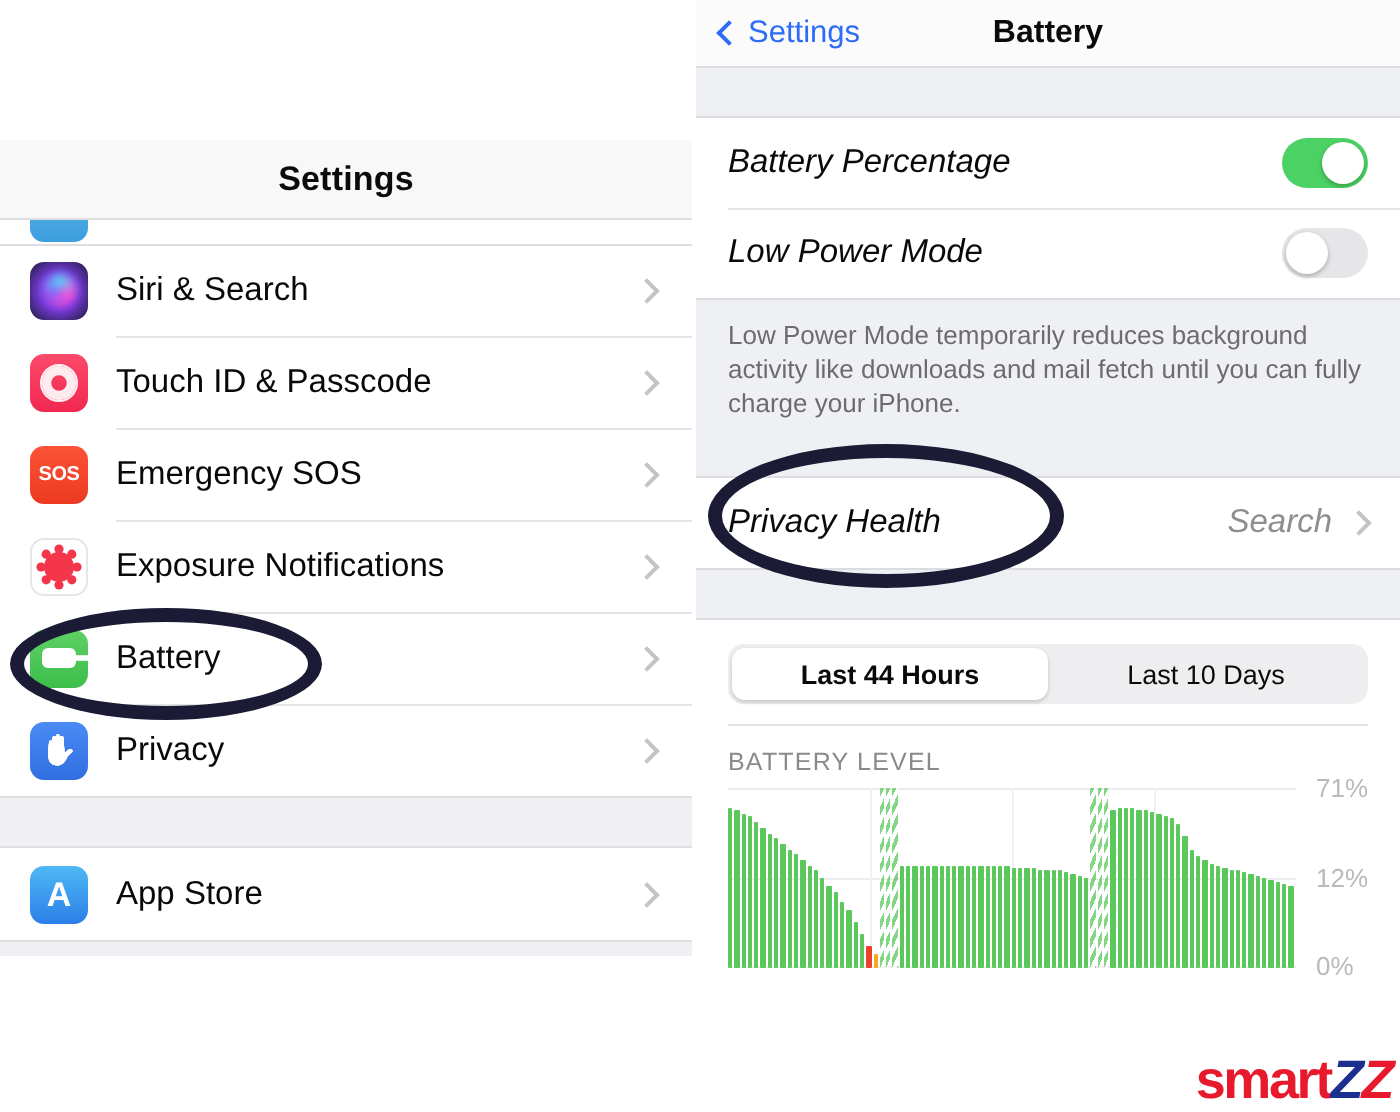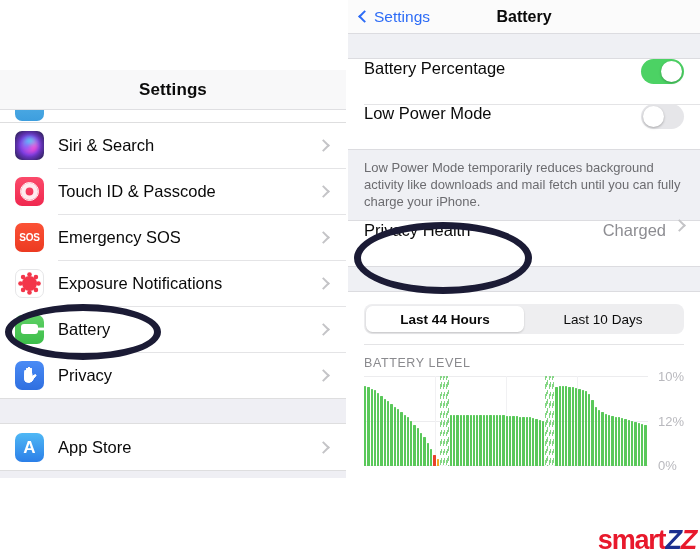--- a/index.html
+++ b/index.html
@@ -109,39 +109,39 @@
     transform: rotate(45deg);
   }
   .back-label { font-size: 15.5px; color: #2d6cf6; }
   .r-title {
     position: absolute; left: 0; right: 0; text-align: center;
     font-size: 16px; font-weight: bold; color: #0b0b0b; pointer-events: none;
   }
   .r-spacer { height: 26px; background: #eff0f4; border-bottom: 1px solid #dcdce0; border-top:1px solid #dcdce0; }
 
   .r-row {
-    position: relative; display: flex; height: 45px;
-    background: #fff; padding: 0 16px;
+    position: relative; display: flex; align-items: center; height: 45px;
+    background: #fff; padding: 0 16px; font-style: italic;
   }
   .r-row + .r-row::before {
     content:""; position:absolute; left:16px; right:0; top:0; height:1px; background:#e4e4e6;
   }
   .r-row-label { font-size: 16.5px; color: #0a0a0a; flex: 1; }
   .toggle { width: 43px; height: 25px; border-radius: 13px; position: relative; flex: 0 0 43px; }
   .toggle.on { background: #4cd264; }
   .toggle.off { background: #e6e6e9; }
   .toggle .knob {
     position: absolute; top: 1.6px; width: 21.6px; height: 21.6px; border-radius: 50%;
     background: #fff; box-shadow: 0 1px 2.5px rgba(0,0,0,.28);
   }
   .toggle.on .knob { right: 1.6px; }
   .toggle.off .knob { left: 1.6px; }
 
   .footnote {
-    background: #eff0f4; padding: 9px 16px 10px 16px;
+    background: #eff0f4; padding: 9px 16px 28px 16px;
     font-size: 13px; line-height: 17px; color: #6c6c70;
     border-top: 1px solid #dcdce0; border-bottom: 1px solid #dcdce0;
   }
   .r-value { font-size: 16.5px; color: #8d8d92; margin-right: 9px; }
   .r-chev {
     width: 9px; height: 9px; border-right: 2px solid #c4c4c7; border-top: 2px solid #c4c4c7;
     transform: rotate(45deg);
   }
   .r-gap { height: 26px; background: #eff0f4; border-top:1px solid #dcdce0; border-bottom:1px solid #dcdce0; }
 
@@ -284,21 +284,21 @@
       <span class="r-row-label">Low Power Mode</span>
       <div class="toggle off">
         <div class="knob"></div>
       </div>
     </div>
 
     <div class="footnote">Low Power Mode temporarily reduces background activity like downloads and mail fetch until you can fully charge your iPhone.</div>
 
     <div class="r-row">
       <span class="r-row-label">Privacy Health</span>
-      <span class="r-value">Charged</span>
+      <span class="r-value">Search</span>
       <span class="r-chev"></span>
     </div>
 
     <div class="r-gap"></div>
 
     <div class="segmented">
       <div class="seg active">Last 44 Hours</div>
       <div class="seg">Last 10 Days</div>
     </div>
 
@@ -395,21 +395,21 @@
           <div class="bar" style="height: 48.6px; background: rgb(90, 200, 90);"></div>
           <div class="bar" style="height: 47.7px; background: rgb(90, 200, 90);"></div>
           <div class="bar" style="height: 46.8px; background: rgb(90, 200, 90);"></div>
           <div class="bar" style="height: 45.9px; background: rgb(90, 200, 90);"></div>
           <div class="bar" style="height: 45px; background: rgb(90, 200, 90);"></div>
           <div class="bar" style="height: 44.1px; background: rgb(90, 200, 90);"></div>
           <div class="bar" style="height: 43.2px; background: rgb(90, 200, 90);"></div>
           <div class="bar" style="height: 42.3px; background: rgb(90, 200, 90);"></div>
           <div class="bar" style="height: 41.4px; background: rgb(90, 200, 90);"></div>
         </div>
-      <div class="ax-label" style="top:0px;">10%</div>
+      <div class="ax-label" style="top:0px;">71%</div>
       <div class="ax-label" style="top:45px;">12%</div>
       <div class="ax-label" style="top:89px;">0%</div>
     </div>
 
     <div class="watermark">
       <span class="wm-a">smart</span><span class="wm-z1">Z</span><span class="wm-z2">Z</span>
     </div>
   </div>
 
   <div class="ellipse" id="ellipse-battery"></div>

